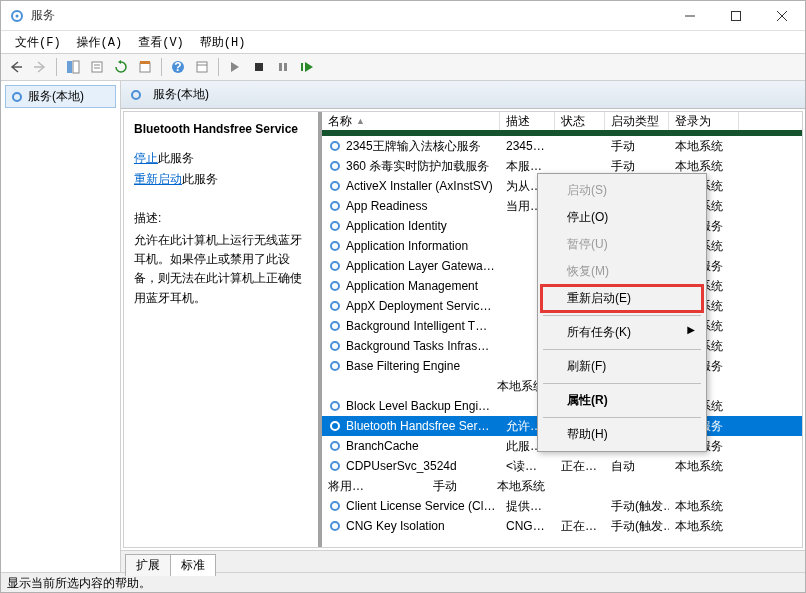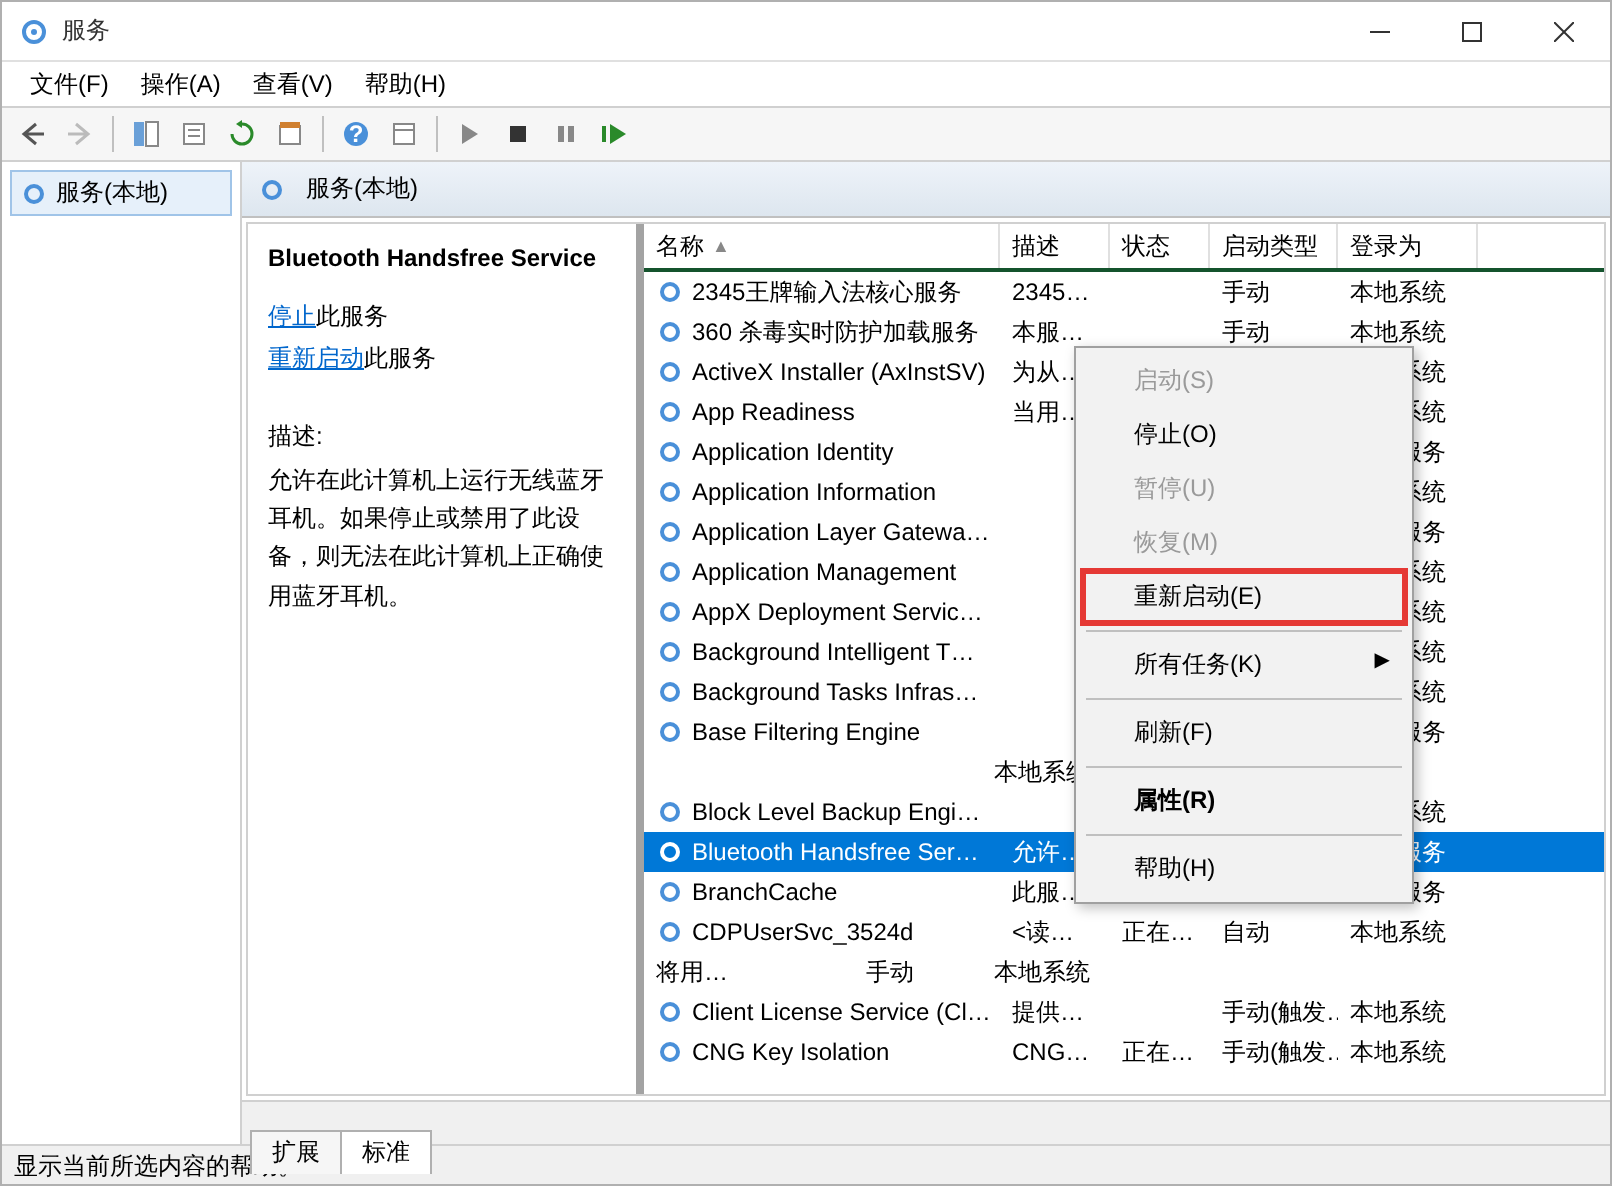--- a/index.html
+++ b/index.html
@@ -4,52 +4,52 @@
 <style>
 * { margin: 0; padding: 0; box-sizing: border-box; font-family: "Microsoft YaHei", "Segoe UI", sans-serif; font-size: 12px; }
 body { background: #fff; overflow: hidden; }
 .window { width: 806px; height: 593px; border: 1px solid #b0b0b0; display: flex; flex-direction: column; background: #fff; }
 .titlebar { height: 30px; display: flex; align-items: center; padding-left: 8px; background: #fff; border-bottom: 1px solid #e0e0e0; }
 .titlebar-icon { width: 16px; height: 16px; margin-right: 6px; }
 .title-text { flex: 1; color: #333; }
 .win-controls { display: flex; height: 100%; }
 .win-btn { width: 46px; height: 100%; display: flex; align-items: center; justify-content: center; cursor: default; }
 .menubar { height: 22px; display: flex; align-items: center; padding-left: 6px; background: #fff; }
-.menu-item { padding: 2px 8px; cursor: default; }
+.menu-item { padding: 2px 8px; cursor: default; font-family: Liberation Mono, monospace; }
 .toolbar { height: 28px; display: flex; align-items: center; padding-left: 4px; border-top: 1px solid #d0d0d0; border-bottom: 1px solid #d0d0d0; background: #f6f6f6; gap: 2px; }
 .tb-btn { width: 22px; height: 22px; display: flex; align-items: center; justify-content: center; cursor: default; border: 1px solid transparent; }
 .tb-sep { width: 1px; height: 18px; background: #c0c0c0; margin: 0 3px; }
 .content { flex: 1; display: flex; min-height: 0; }
 .leftpane { width: 120px; border-right: 1px solid #d0d0d0; background: #fff; padding: 4px; }
 .left-node { display: flex; align-items: center; padding: 2px 4px; background: #e6f0fa; border: 1px solid #a0c4e8; }
 .rightpane { flex: 1; display: flex; flex-direction: column; min-width: 0; position: relative; }
 .right-header { height: 28px; display: flex; align-items: center; padding-left: 8px; background: linear-gradient(#eef3f9,#dde6ef); border-bottom: 1px solid #c0c0c0; gap: 6px; }
 .right-body { flex: 1; display: flex; min-height: 0; border: 1px solid #d0d0d0; margin: 2px; }
 .detail-panel { width: 198px; padding: 10px 10px; border-right: 4px solid #a3a3a3; overflow: hidden; }
 .detail-title { font-weight: bold; margin-bottom: 14px; }
 .link { color: #0066cc; text-decoration: underline; cursor: pointer; text-align: center; }
 .detail-line { margin-bottom: 4px; }
 .desc-label { margin-top: 22px; margin-bottom: 4px; }
 .desc-text { line-height: 1.6; }
 .list-area { flex: 1; display: flex; flex-direction: column; min-width: 0; }
-.list-header { display: flex; height: 24px; border-bottom: 2px solid #14532d; background: #fff; }
+.list-header { display: flex; height: 24px; border-bottom: 6px solid #14532d; background: #fff; }
 .col { padding: 4px 6px; border-right: 1px solid #e0e0e0; overflow: hidden; white-space: nowrap; text-overflow: ellipsis; display:flex; align-items:center; }
 .col-name { width: 178px; }
 .col-desc { width: 55px; }
 .col-status { width: 50px; }
 .col-start { width: 64px; }
 .col-logon { width: 70px; }
 .sort-arrow { margin-left: 4px; color: #888; font-size: 9px; }
 .list-rows { flex: 1; overflow: hidden; }
 .row { display: flex; height: 20px; align-items: center; }
 .row .col { border-right: none; padding: 2px 6px; }
 .row.selected { background: #0078d7; color: #ffffff; }
 .gear-mini { width: 14px; height: 14px; margin-right: 4px; flex-shrink:0; }
 .tabs { height: 22px; display: flex; align-items: flex-end; padding-left: 4px; border-top: 1px solid #d0d0d0; background: #f0f0f0; }
-.tab { padding: 2px 10px; border: 1px solid #b0b0b0; border-bottom: none; margin-right: -1px; background: #f6f6f6; cursor: default; position: relative; top: 15px; }
+.tab { padding: 2px 10px; border: 1px solid #b0b0b0; border-bottom: none; margin-right: -1px; background: #f6f6f6; cursor: default; position: relative; top: 4px; }
 .tab.active { background: #fff; z-index: 1; }
 .statusbar { height: 20px; border-top: 1px solid #d0d0d0; padding: 2px 6px; background: #f0f0f0; }
 .context-menu { position: absolute; top: 92px; left: 416px; width: 170px; background: #f2f2f2; border: 1px solid #a0a0a0; box-shadow: 2px 2px 6px rgba(0,0,0,.25); padding: 3px; z-index: 50; }
 .cm-item { padding: 5px 18px 5px 26px; cursor: default; position: relative; }
 .cm-item.disabled { color: #9a9a9a; }
 .cm-sep { height: 1px; background: #c0c0c0; margin: 3px 2px; }
 .cm-item.highlighted { outline: 3px solid #e53935; outline-offset: -2px; }
 .cm-sub-arrow { position: absolute; right: 8px; top: 5px; font-size: 10px; }
 svg { display: block; }
 </style>

